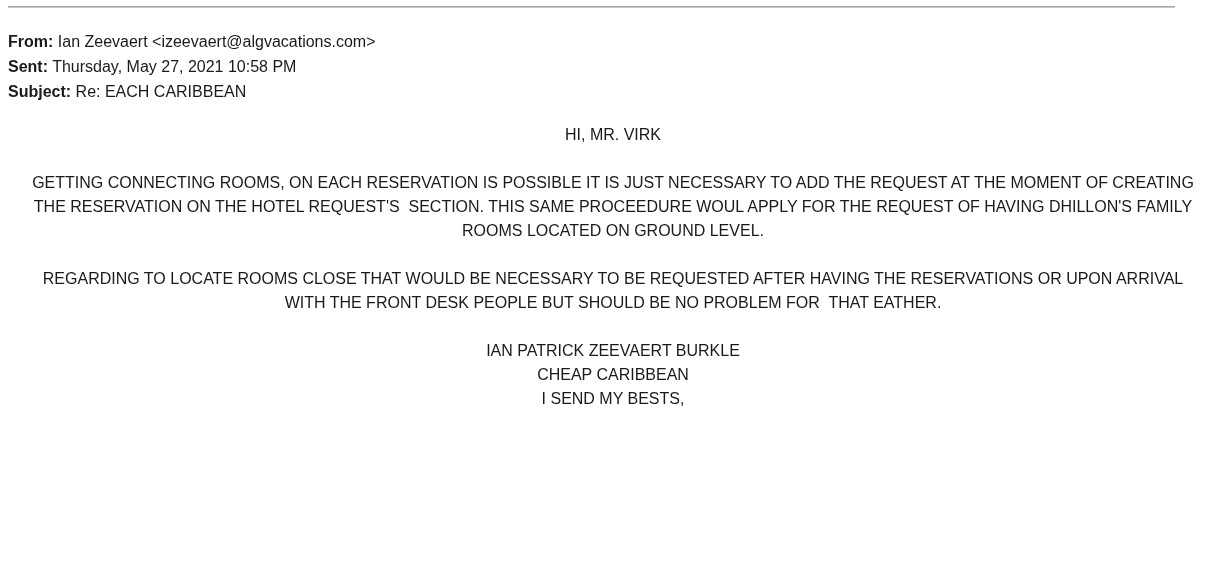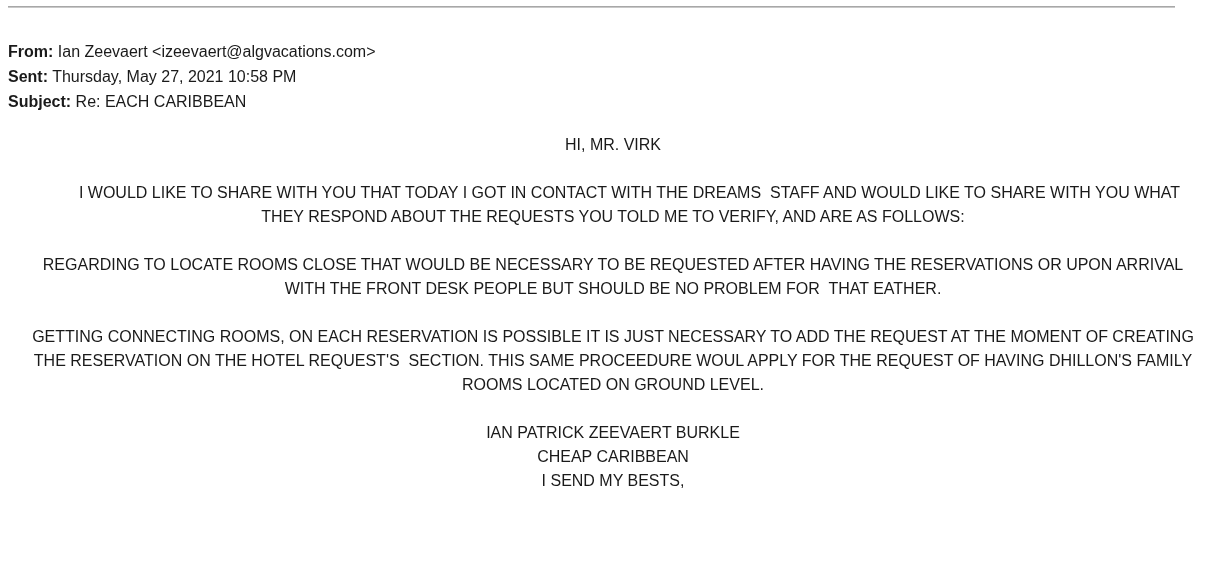--- a/index.html
+++ b/index.html
@@ -12,21 +12,21 @@
     color: #1a1a1a;
   }
   .page { padding-left: 7px; }
   .rule {
     margin: 6px 0 0 1px;
     width: 1167px;
     height: 2px;
     background: linear-gradient(#979797, #d9d9d9);
   }
   .headers {
-    margin-top: 31px;
+    margin-top: 21px;
     font-size: 16px;
     line-height: 25px;
     margin-left: 1px;
   }
   .hlabel { font-weight: bold; }
   .mailbody { margin-top: 19px; font-size: 16px; text-align: center; }
   .para {
     white-space: pre;
     line-height: 24px;
     margin: 0 0 24px 0;
@@ -50,24 +50,22 @@
       <span class="hvalue">Thursday, May 27, 2021 10:58 PM</span>
     </div>
     <div class="hrow">
       <span class="hlabel">Subject:</span>
       <span class="hvalue">Re: EACH CARIBBEAN</span>
     </div>
   </div>
 
   <div class="mailbody">
     <div class="para">HI, MR. VIRK</div>
-    <div class="para indent">I WOULD LIKE TO SHARE WITH YOU THAT TODAY I GOT IN CONTACT WITH THE DREAMS  STAFF AND WOULD LIKE TO SHARE WITH YOU WHAT
-THEY RESPOND ABOUT THE REQUESTS YOU TOLD ME TO VERIFY, AND ARE AS FOLLOWS:</div>
-    <div class="para">REGARDING TO LOCATE ROOMS CLOSE THAT WOULD BE NECESSARY TO BE REQUESTED AFTER HAVING THE RESERVATIONS OR UPON ARRIVAL
-WITH THE FRONT DESK PEOPLE BUT SHOULD BE NO PROBLEM FOR  THAT EATHER.</div>
     <div class="para">GETTING CONNECTING ROOMS, ON EACH RESERVATION IS POSSIBLE IT IS JUST NECESSARY TO ADD THE REQUEST AT THE MOMENT OF CREATING
 THE RESERVATION ON THE HOTEL REQUEST'S  SECTION. THIS SAME PROCEEDURE WOUL APPLY FOR THE REQUEST OF HAVING DHILLON'S FAMILY
 ROOMS LOCATED ON GROUND LEVEL.</div>
+    <div class="para">REGARDING TO LOCATE ROOMS CLOSE THAT WOULD BE NECESSARY TO BE REQUESTED AFTER HAVING THE RESERVATIONS OR UPON ARRIVAL
+WITH THE FRONT DESK PEOPLE BUT SHOULD BE NO PROBLEM FOR  THAT EATHER.</div>
     <div class="para last">IAN PATRICK ZEEVAERT BURKLE
 CHEAP CARIBBEAN</div>
     <div class="para">I SEND MY BESTS,</div>
   </div>
 </div>
 
 </body></html>

